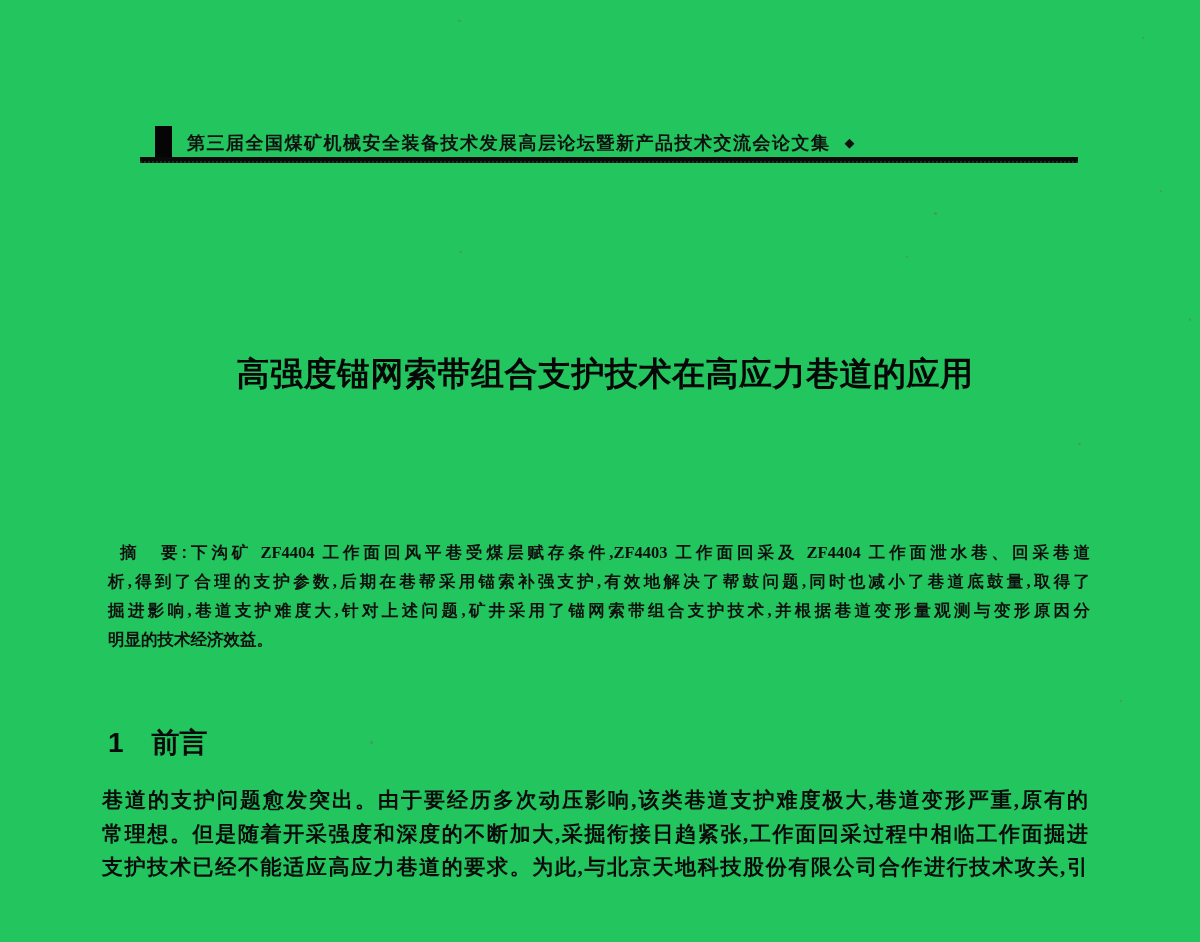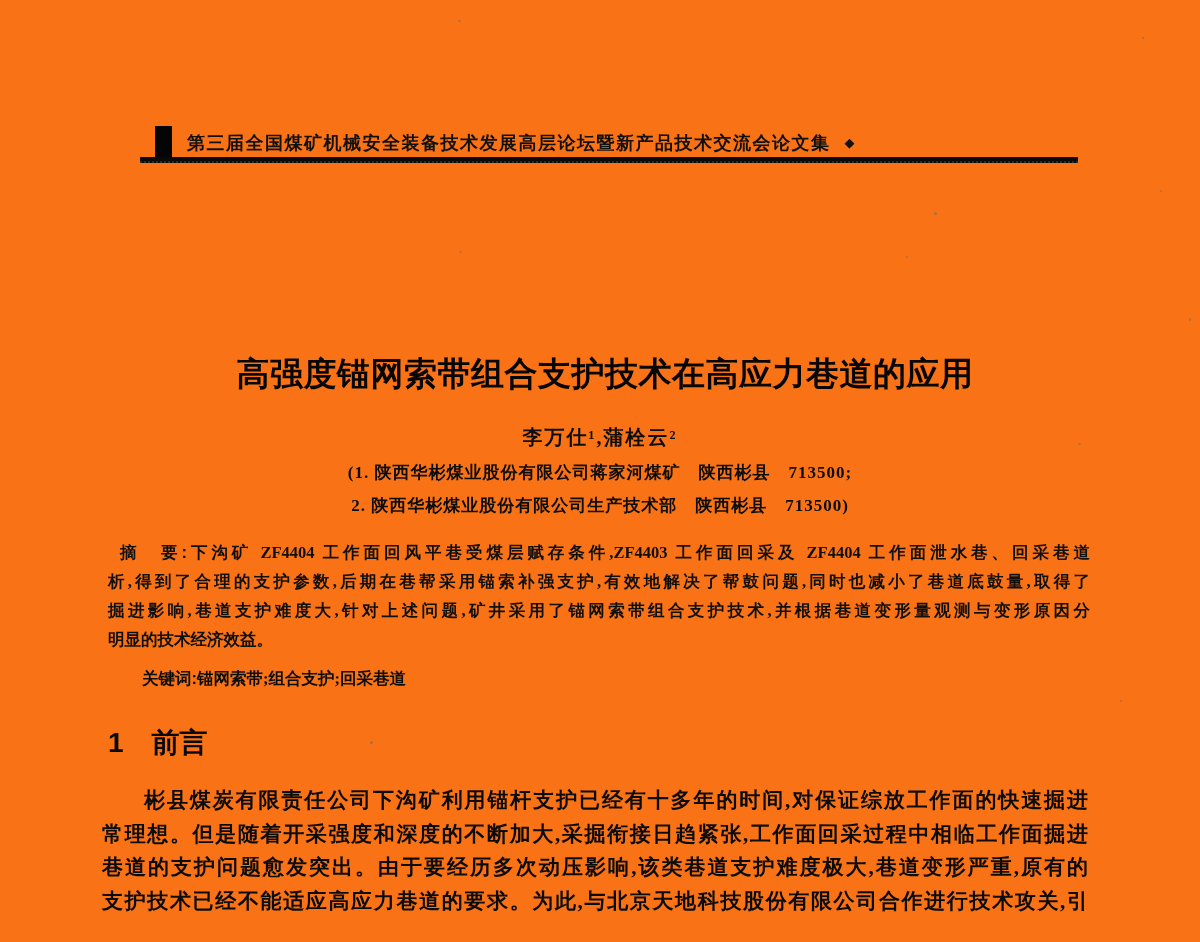--- a/index.html
+++ b/index.html
@@ -4,21 +4,21 @@
 <style>
   html,body{margin:0;padding:0;}
   body{
     width:1200px;height:942px;overflow:hidden;
     background:#f4f4f2;
     font-family:"Liberation Serif","DejaVu Serif",serif;
     color:#0d0d0d;
   }
   .page{
     position:relative;width:1200px;height:942px;overflow:hidden;
-    background:#f97316;
+    background:#22c55e;
   }
   .header-bar{position:absolute;left:155px;top:126px;width:17px;height:36px;background:#050505;}
   .header-textwrap{position:absolute;left:187px;top:131px;white-space:nowrap;}
   .header-text{
     font-family:"Liberation Sans","DejaVu Sans",sans-serif;
     font-weight:700;font-size:18px;letter-spacing:1.5px;color:#111;
   }
   .header-diamond{font-size:13px;margin-left:14px;color:#111;vertical-align:2px;}
   .header-rule{
     position:absolute;left:140px;top:157px;width:938px;height:4px;background:#0a0a0a;
@@ -72,42 +72,37 @@
 <div class="page">
 
   <div class="header-bar"></div>
   <div class="header-textwrap">
     <span class="header-text">第三届全国煤矿机械安全装备技术发展高层论坛暨新产品技术交流会论文集</span><span class="header-diamond">◆</span>
   </div>
   <div class="header-rule"></div>
 
   <h1 class="title">高强度锚网索带组合支护技术在高应力巷道的应用</h1>
 
-  <div class="authors">李万仕¹,蒲栓云²</div>
 
-  <div class="affil affil-1">(1. 陕西华彬煤业股份有限公司蒋家河煤矿　陕西彬县　713500;</div>
-  <div class="affil affil-2">2. 陕西华彬煤业股份有限公司生产技术部　陕西彬县　713500)</div>
 
   <div class="abstract">
     <div class="jline lead"><span class="blabel">摘　要:</span><span>下沟矿 ZF4404 工作面回风平巷受煤层赋存条件,ZF4403 工作面回采及 ZF4404 工作面泄水巷、回采巷道</span></div>
     <div class="jline">析,得到了合理的支护参数,后期在巷帮采用锚索补强支护,有效地解决了帮鼓问题,同时也减小了巷道底鼓量,取得了</div>
     <div class="jline">掘进影响,巷道支护难度大,针对上述问题,矿井采用了锚网索带组合支护技术,并根据巷道变形量观测与变形原因分</div>
     <div class="last">明显的技术经济效益。</div>
   </div>
 
-  <div class="keywords"><span class="blabel">关键词:</span><span>锚网索带;组合支护;回采巷道</span></div>
 
   <div class="section">
     <span class="num">1</span><span>前言</span>
   </div>
 
   <div class="bodytext">
-    <div class="jline indent">彬县煤炭有限责任公司下沟矿利用锚杆支护已经有十多年的时间,对保证综放工作面的快速掘进</div>
+    <div class="jline">巷道的支护问题愈发突出。由于要经历多次动压影响,该类巷道支护难度极大,巷道变形严重,原有的</div>
     <div class="jline">常理想。但是随着开采强度和深度的不断加大,采掘衔接日趋紧张,工作面回采过程中相临工作面掘进</div>
-    <div class="jline">巷道的支护问题愈发突出。由于要经历多次动压影响,该类巷道支护难度极大,巷道变形严重,原有的</div>
     <div class="jline">支护技术已经不能适应高应力巷道的要求。为此,与北京天地科技股份有限公司合作进行技术攻关,引</div>
   </div>
 
   <div class="speck" style="left:458px;top:20px;width:3px;height:2px;"></div>
   <div class="speck" style="left:1142px;top:37px;width:2px;height:2px;"></div>
   <div class="speck" style="left:934px;top:212px;width:3px;height:3px;"></div>
   <div class="speck" style="left:459px;top:251px;width:3px;height:2px;"></div>
   <div class="speck" style="left:1160px;top:190px;width:2px;height:2px;"></div>
   <div class="speck" style="left:1078px;top:443px;width:3px;height:2px;"></div>
   <div class="speck" style="left:906px;top:256px;width:2px;height:2px;"></div>

